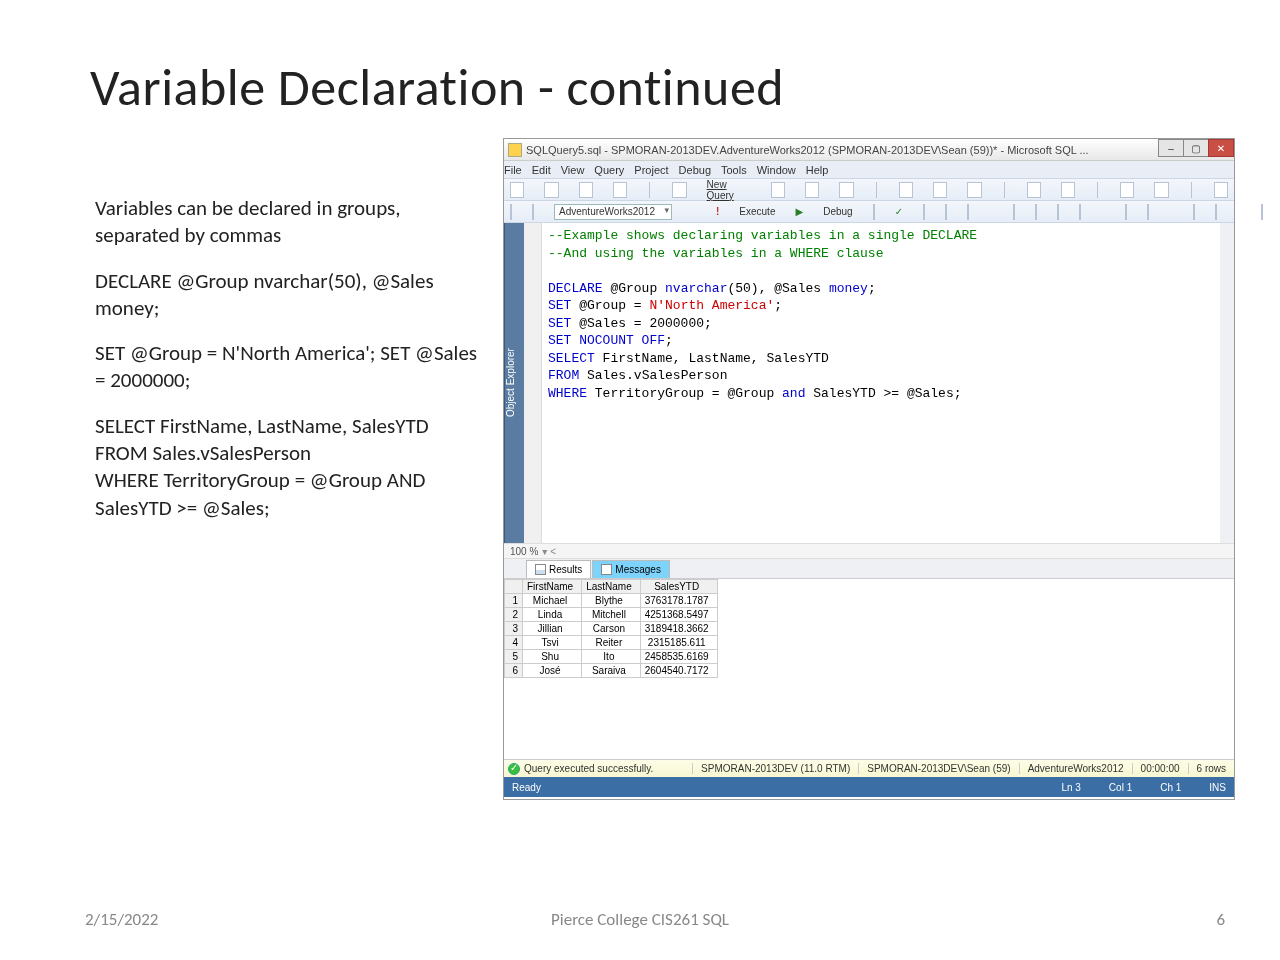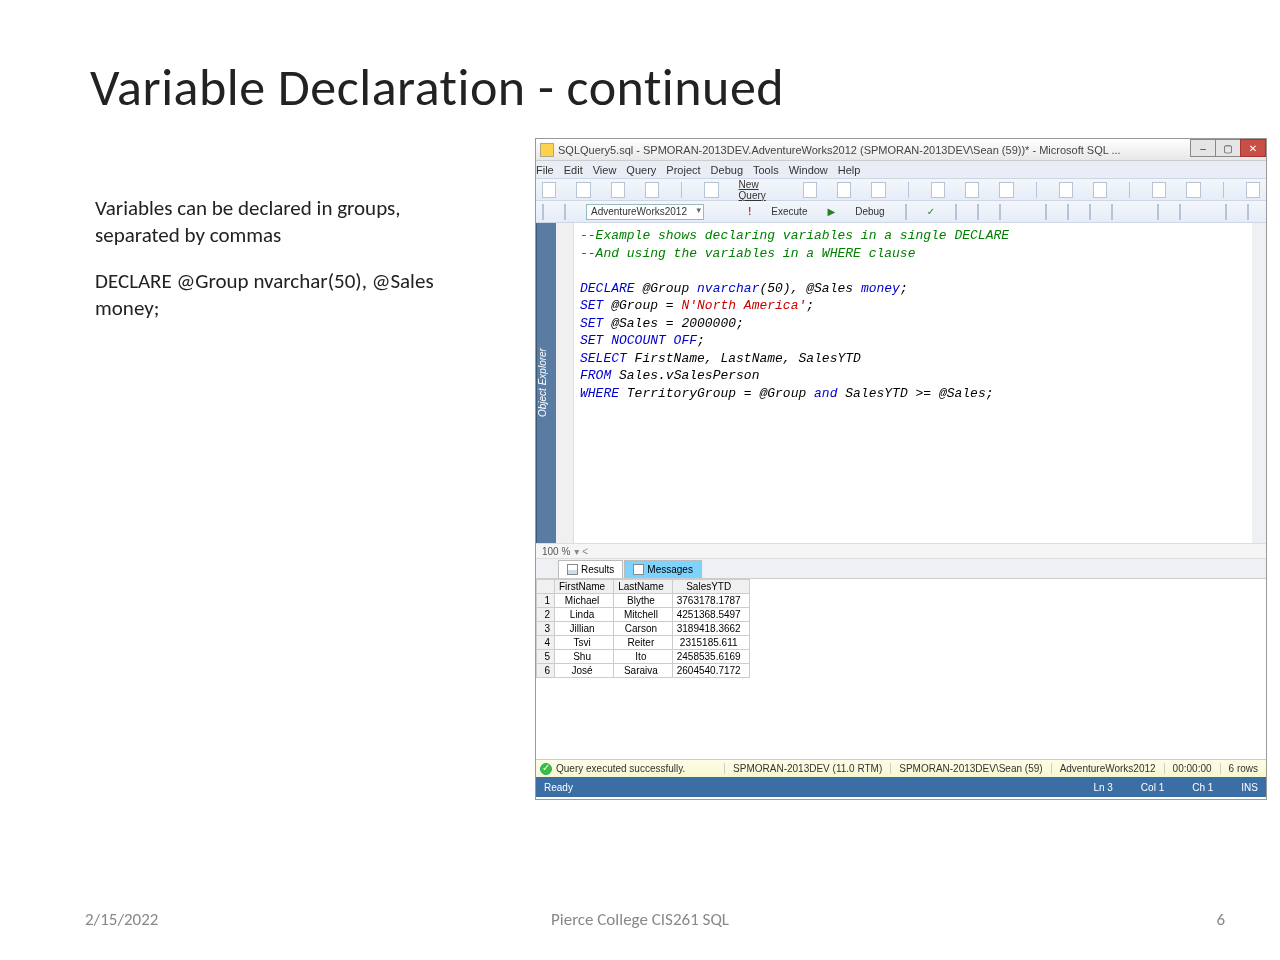--- a/index.html
+++ b/index.html
@@ -33,21 +33,20 @@
   .screenshot {
     position: absolute;
     left: 503px;
     top: 138px;
     width: 732px;
     height: 662px;
     border: 1px solid #999;
     background: #fff;
     font-family: "Segoe UI", Arial, sans-serif;
     font-size: 10px;
-    margin-left: 32px;
   }
   .titlebar {
     height: 22px;
     background: linear-gradient(#fff,#e8e8e8);
     border-bottom: 1px solid #ccc;
     display: flex;
     align-items: center;
     padding: 0 4px;
     font-size: 11px;
     color: #444;
@@ -101,21 +100,20 @@
     position: relative;
     color: #333;
     white-space: nowrap;
   }
   .doctab.active { background: #fff; }
   .doctab .x { margin-left:4px;color:#888;}
   .tabbar .pin { position:absolute;right:4px;top:2px;color:#888;}
   .main-area {
     display: flex;
     height: 320px;
-    font-style: italic;
   }
   .side-label {
     width: 20px;
     background: #5a7ca3;
     color: #fff;
     writing-mode: vertical-rl;
     text-orientation: mixed;
     transform: rotate(180deg);
     font-size: 10px;
     text-align: center;
@@ -195,20 +193,24 @@
   .footer-page { position:absolute;right:55px;bottom:30px;font-size:17px;color:#888;}
 </style>
 </head>
 <body>
 
 <div class="slide-title">Variable Declaration - continued</div>
 
 <div class="left-col">
   <p>Variables can be declared in groups, separated by commas</p>
   <p>DECLARE @Group nvarchar(50), @Sales money;</p>
+  <p>SET @Group = N'North America'; SET @Sales = 2000000;</p>
+  <p style="white-space:pre-line">SELECT FirstName, LastName, SalesYTD
+FROM Sales.vSalesPerson
+WHERE TerritoryGroup = @Group AND SalesYTD &gt;= @Sales;</p>
 </div>
 
 <div class="screenshot">
   <div class="titlebar">
     <span class="app-icon"></span>
     <span>SQLQuery5.sql - SPMORAN-2013DEV.AdventureWorks2012 (SPMORAN-2013DEV\Sean (59))* - Microsoft SQL ...</span>
     <div class="winbtns">
       <div class="winbtn">–</div>
       <div class="winbtn">▢</div>
       <div class="winbtn close">✕</div>

